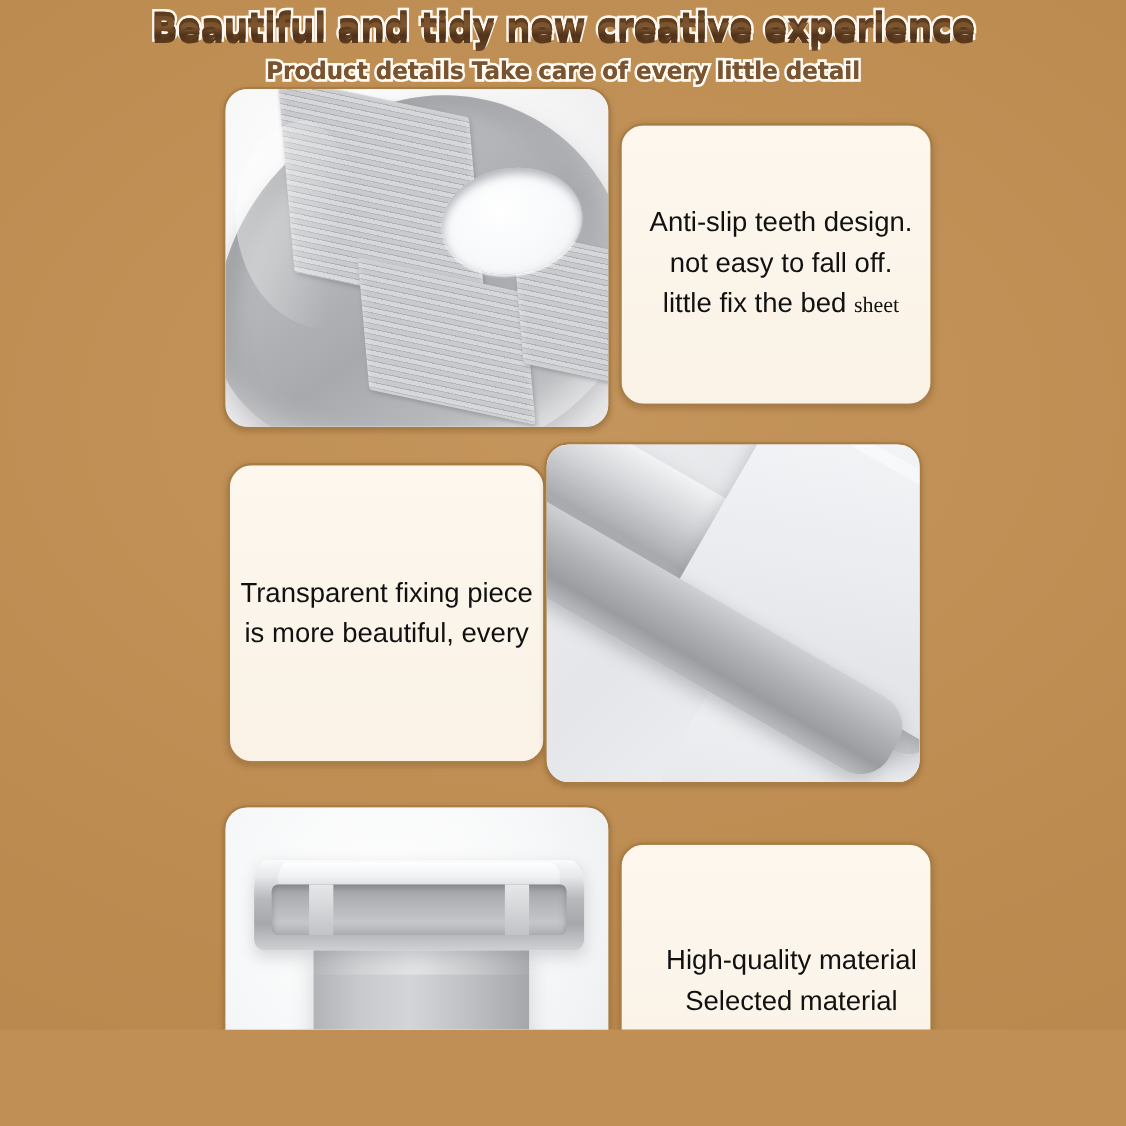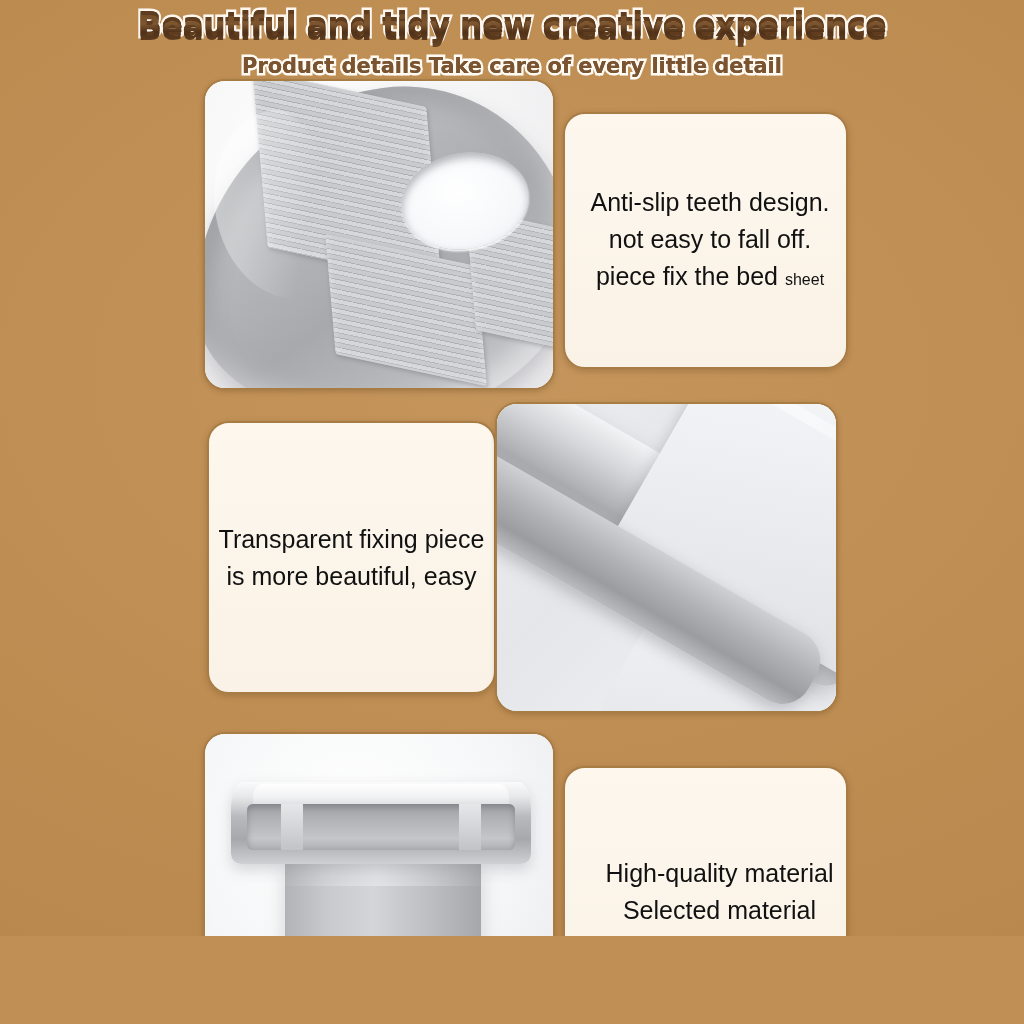--- a/index.html
+++ b/index.html
@@ -119,21 +119,21 @@
     align-items: center;
   }
   .text-body {
     width: 100%;
     font-size: 25px;
     line-height: 37px;
     color: #111111;
     white-space: nowrap;
   }
   .tline { display: block; text-align: center; }
-  .small-word { font-size: 16px; }
+  .small-word { font-size: 20px; font-family: Liberation Serif, serif; }
 
   
   #photo1 { left: 203px; top: 79px; width: 352px; height: 311px; z-index: 20; }
   #text1  { left: 563px; top: 112px; width: 285px; height: 257px; z-index: 10; }
   #text1 .text-body { padding-left: 9px; text-align: center; }
 
   
   #text2  { left: 207px; top: 421px; width: 289px; height: 273px; z-index: 10; }
   #text2 .text-body { padding-left: 0; text-align: left; }
   #photo2 { left: 495px; top: 402px; width: 343px; height: 311px; z-index: 20; }
@@ -332,28 +332,28 @@
       <div class="ribs" id="ribsC"></div>
       <div class="disc-hole"></div>
       <div class="edge-shine"></div>
     </div>
   </div>
 
   <div class="card text-card" id="text1">
     <div class="text-body">
       <span class="tline">Anti-slip teeth design.</span>
       <span class="tline">not easy to fall off.</span>
-      <span class="tline"><span>piece fix the bed </span><span class="small-word">sheet</span></span>
+      <span class="tline"><span>little fix the bed </span><span class="small-word">sheet</span></span>
     </div>
   </div>
 
   <div class="card text-card" id="text2">
     <div class="text-body">
       <span class="tline">Transparent fixing piece</span>
-      <span class="tline">is more beautiful, easy</span>
+      <span class="tline">is more beautiful, every</span>
     </div>
   </div>
 
   <div class="card photo-card" id="photo2">
     <div class="scene scene2">
       <div class="clip-lowerplate"></div>
       <div class="clip-body"></div>
       <div class="clip-panel"></div>
       <div class="clip-tongue"></div>
       <div class="clip-highlight"></div>

